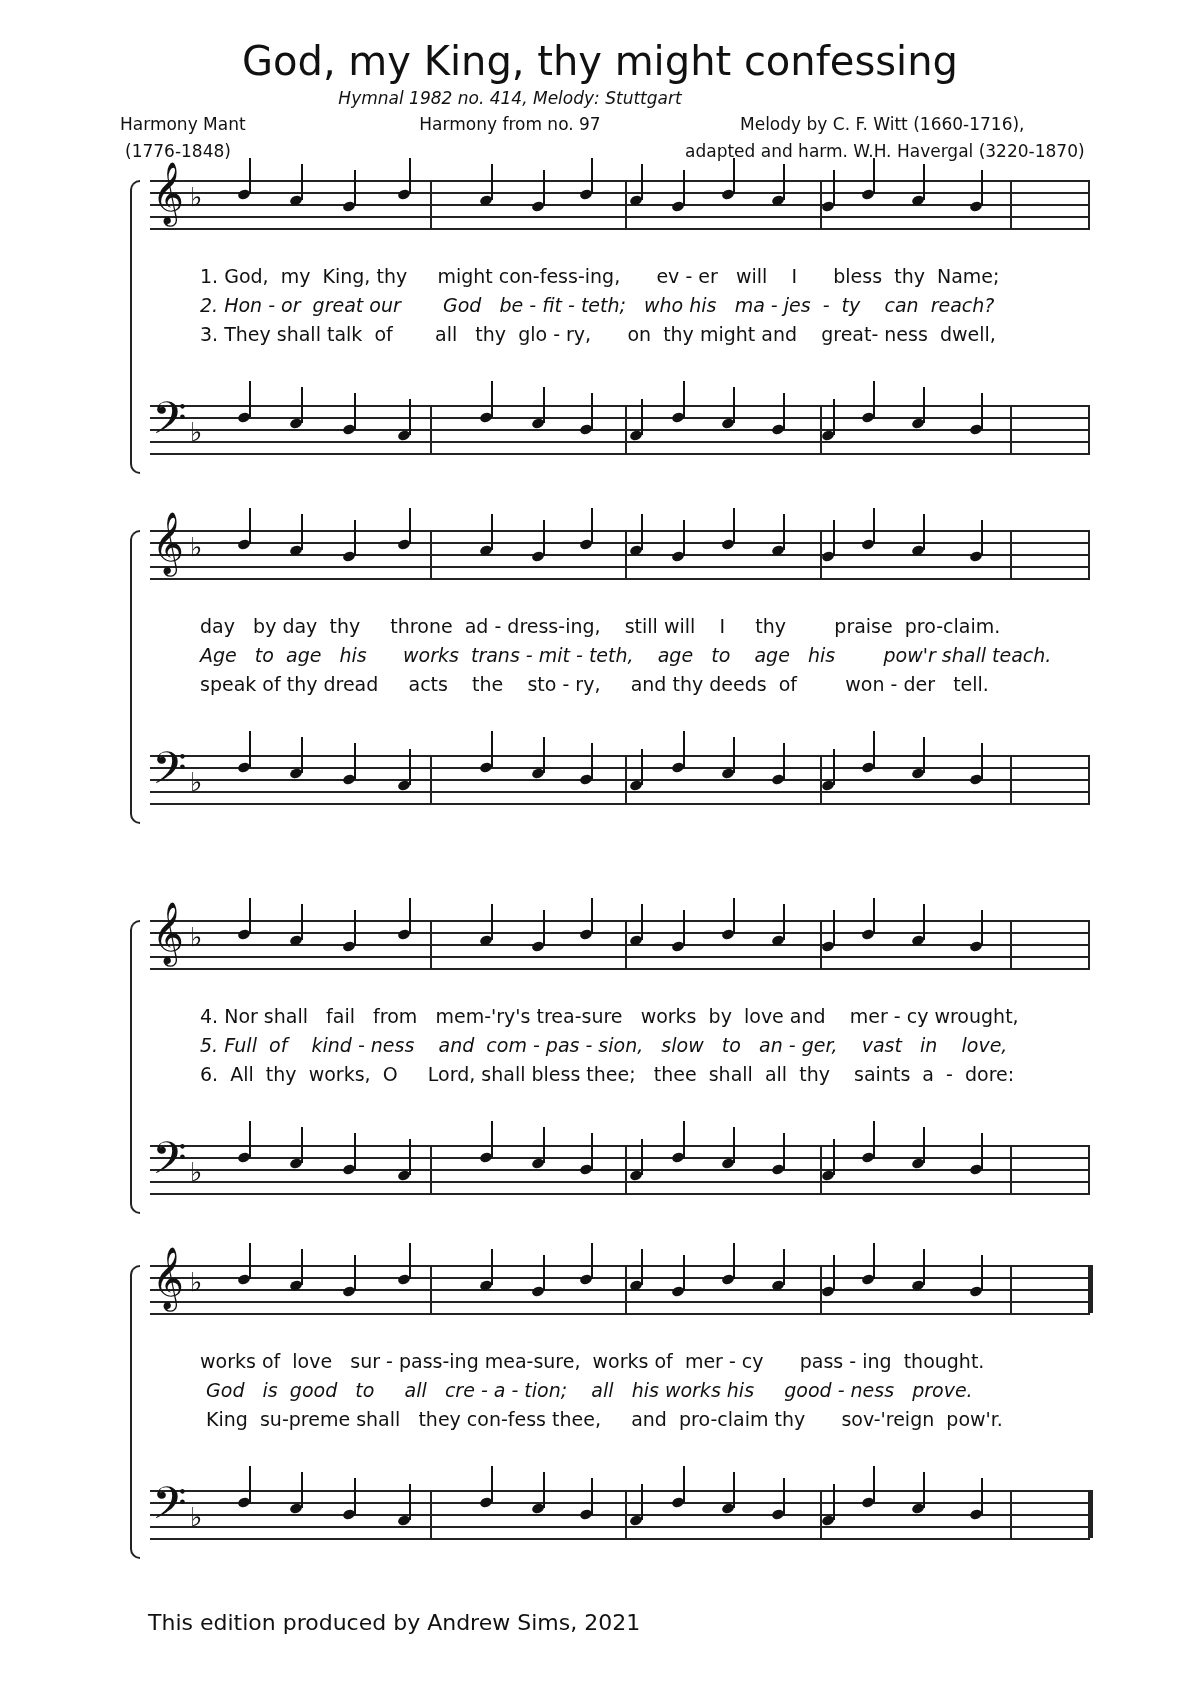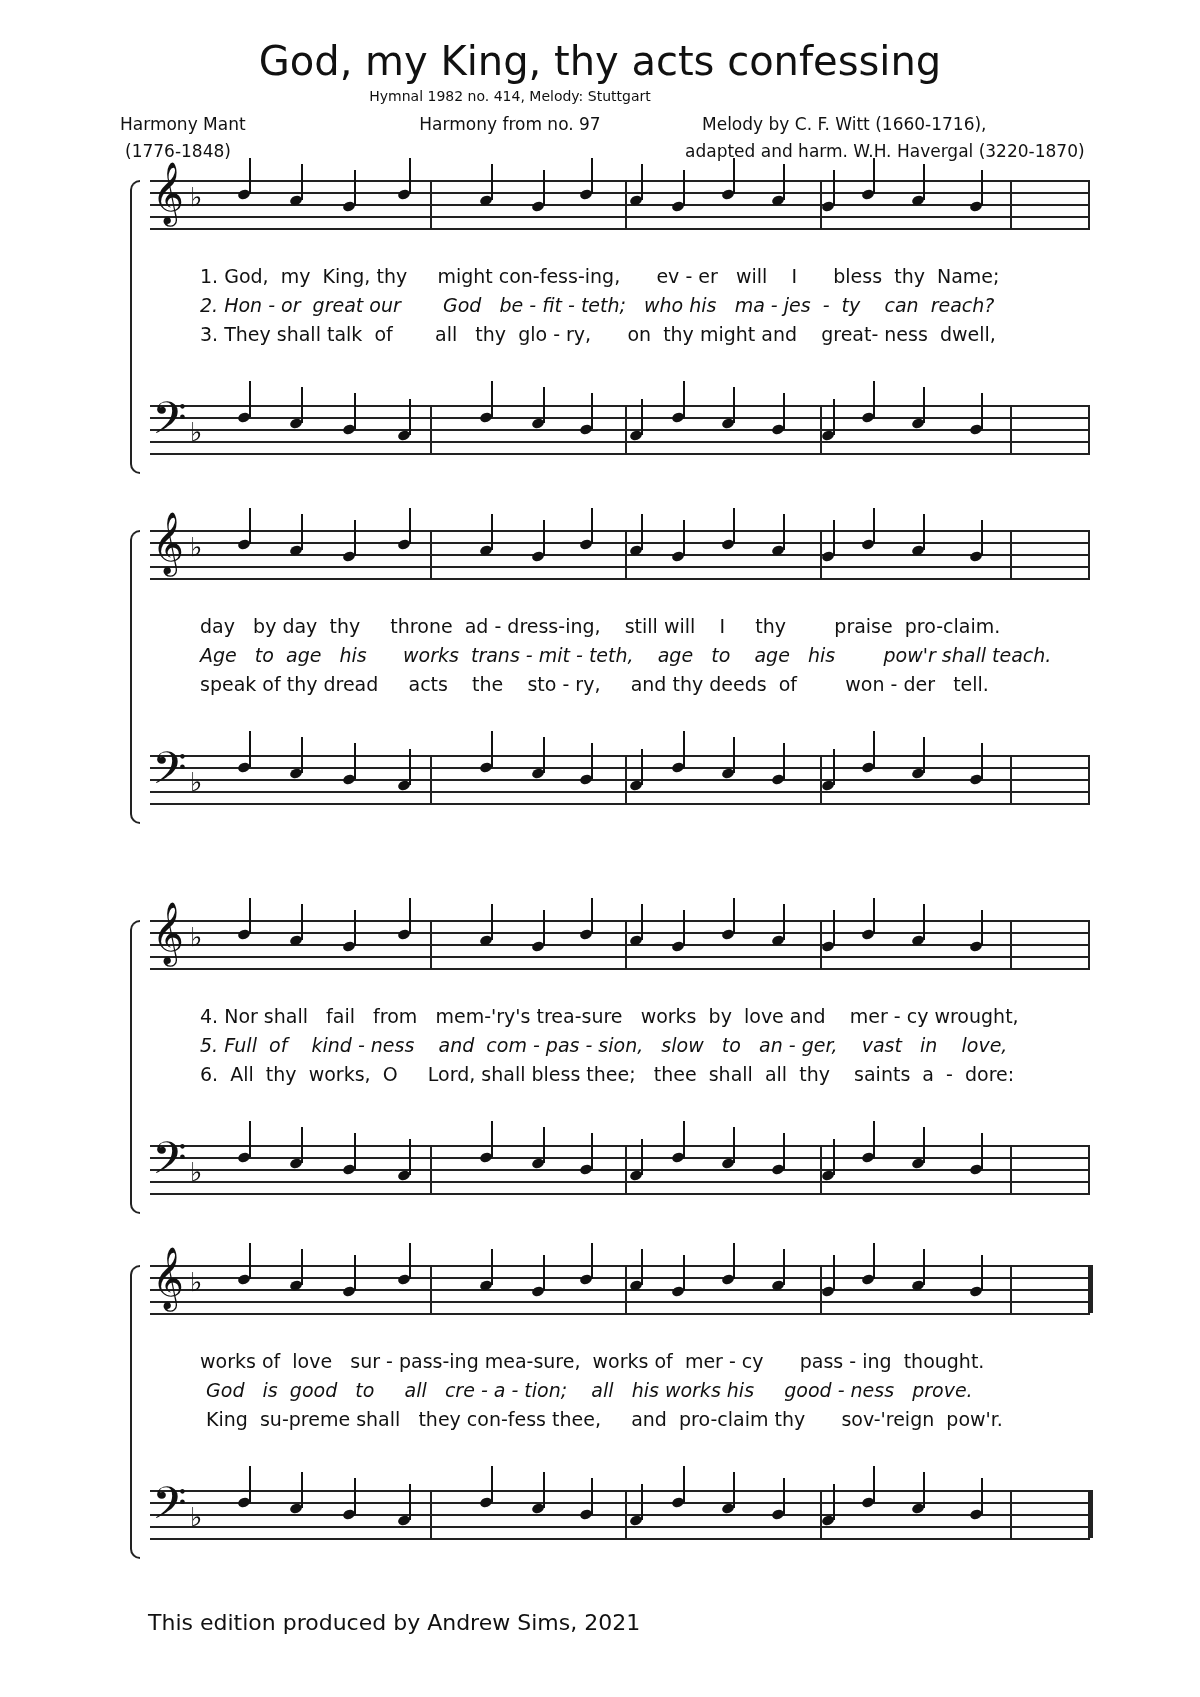--- a/index.html
+++ b/index.html
@@ -1,41 +1,41 @@
 <!DOCTYPE html>
 <html><head>
 <meta charset="utf-8">
 <style>
   html,body{margin:0;padding:0;background:#fff;}
   body{width:1200px;height:1697px;position:relative;font-family:"DejaVu Sans","Liberation Sans",sans-serif;color:#111;overflow:hidden;}
   .abs{position:absolute;}
   .title{left:0;width:1000px;top:38px;font-size:40px;text-align:center;left:100px;}
-  .subtitle{left:250px;width:520px;top:88px;font-size:14px;text-align:center;}
+  .subtitle{left:250px;width:520px;top:88px;font-size:17px;text-align:center;font-style:italic;}
   .harmony{left:300px;width:420px;top:114px;font-size:17px;text-align:center;}
   .author{left:120px;top:114px;font-size:17px;}
   .author-dates{left:125px;top:141px;font-size:17px;}
-  .composer{left:702px;top:114px;font-size:17px;}
+  .composer{left:740px;top:114px;font-size:17px;}
   .composer2{left:685px;top:141px;font-size:17px;}
   .system{left:130px;width:960px;}
   .staff{position:absolute;left:0;width:960px;height:48px;}
   .staff .line{position:absolute;left:20px;right:0;height:1.5px;background:#222;}
   .brace{position:absolute;left:0;width:8px;border-left:2px solid #222;border-top:2px solid #222;border-bottom:2px solid #222;border-radius:10px 0 0 10px;}
   .barline{position:absolute;width:1.5px;background:#222;}
   .clef{position:absolute;font-size:54px;line-height:1;}
   .lyrics{position:absolute;left:0;width:960px;font-size:19px;white-space:pre;}
   .lyric-line{position:absolute;left:0;width:960px;}
   .italic{font-style:italic;}
   .note{position:absolute;width:12px;height:9px;background:#111;border-radius:50%;transform:rotate(-20deg);}
   .stem{position:absolute;width:1.5px;background:#111;}
   .footer{left:148px;top:1610px;font-size:22px;}
 </style>
 </head>
 <body>
 
-<div class="abs title">God, my King, thy acts confessing</div>
+<div class="abs title">God, my King, thy might confessing</div>
 <div class="abs subtitle">Hymnal 1982 no. 414, Melody: Stuttgart</div>
 <div class="abs harmony">Harmony from no. 97</div>
 <div class="abs author">Harmony Mant</div>
 <div class="abs author-dates">(1776-1848)</div>
 <div class="abs composer">Melody by C. F. Witt (1660-1716),</div>
 <div class="abs composer2">adapted and harm. W.H. Havergal (3220-1870)</div>
 
 <div id="systems">
     <div class="abs system" style="top: 180px; height: 320px;">
       <div class="brace" style="top: 0px; height: 290px;"></div>

